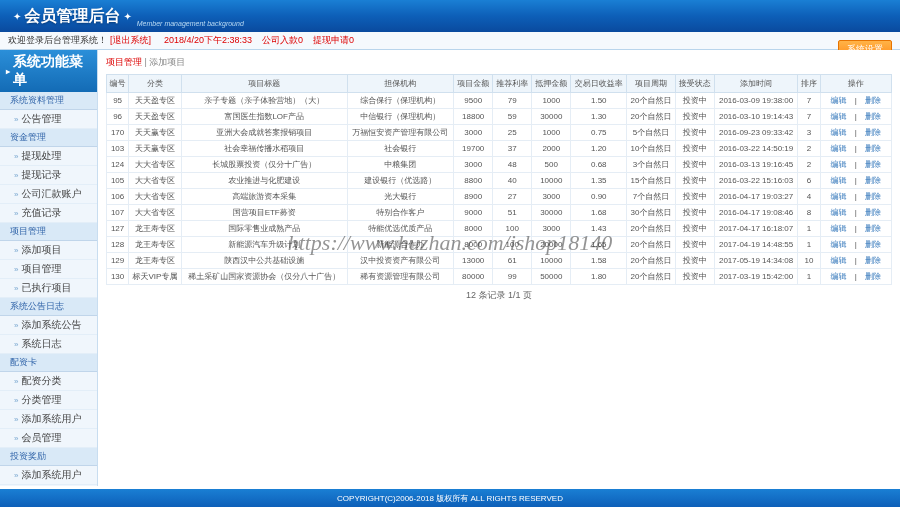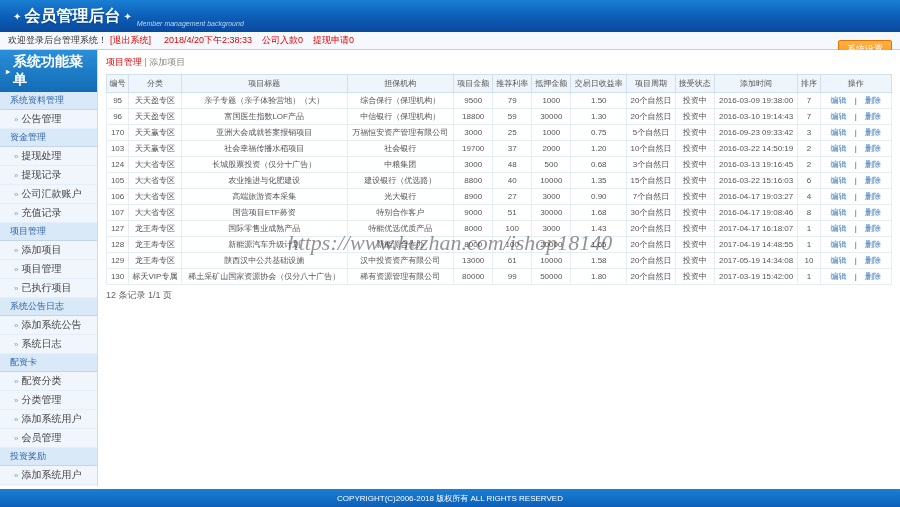--- a/index.html
+++ b/index.html
@@ -21,21 +21,21 @@
 .side-cat{background:#d9e9f7;color:#3366aa;font-size:9px;padding:2px 10px;border-bottom:1px solid #c0d5ea}
 .side-item{padding:2px 8px 2px 14px;font-size:10px;color:#444;border-bottom:1px solid #e3eef8;display:flex;align-items:center;cursor:pointer}
 .side-item::before{content:"»";color:#7aa7d0;margin-right:3px;font-size:8px}
 .content{flex:1;background:#fff;padding:6px 8px;overflow:auto;position:relative}
 .breadcrumb{font-size:9px;color:#888;margin-bottom:5px}
 .breadcrumb .active{color:#d00}
 table{width:100%;border-collapse:collapse;font-size:8px}
 th{background:#eef5fb;border:1px solid #d0e0ee;padding:3px 2px;color:#555;font-weight:normal;text-align:center;white-space:nowrap}
 td{border:1px solid #e5edf5;padding:2px;text-align:center;color:#555;white-space:nowrap}
 td a{color:#3377bb;text-decoration:none;margin:0 6px}
-.pager{text-align:left;font-size:9px;color:#666;margin-top:4px}
+.pager{text-align:center;font-size:9px;color:#666;margin-top:4px}
 .footer{height:18px;background:linear-gradient(180deg,#1a7fd4,#0d5fb8);color:#fff;font-size:8px;display:flex;align-items:center;justify-content:center;position:absolute;bottom:0;width:100%}
 .watermark{position:absolute;top:230px;left:50%;transform:translateX(-50%);font-size:22px;color:rgba(60,60,60,.55);font-family:serif;font-style:italic;pointer-events:none;z-index:99;white-space:nowrap}
 </style>
 </head>
 <body>
 
 <div class="header">
   <span class="sparkle">✦</span>
   <span class="logo">会员管理后台</span>
   <span class="sparkle">✦</span>

